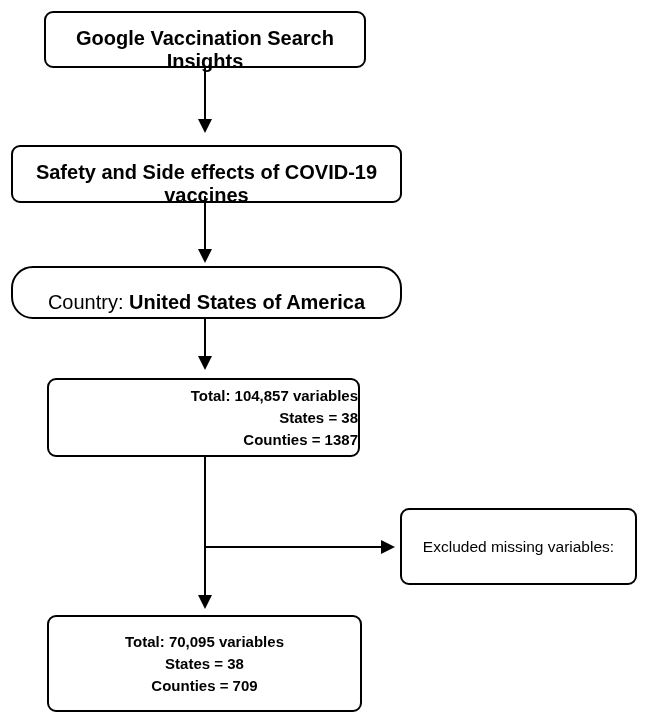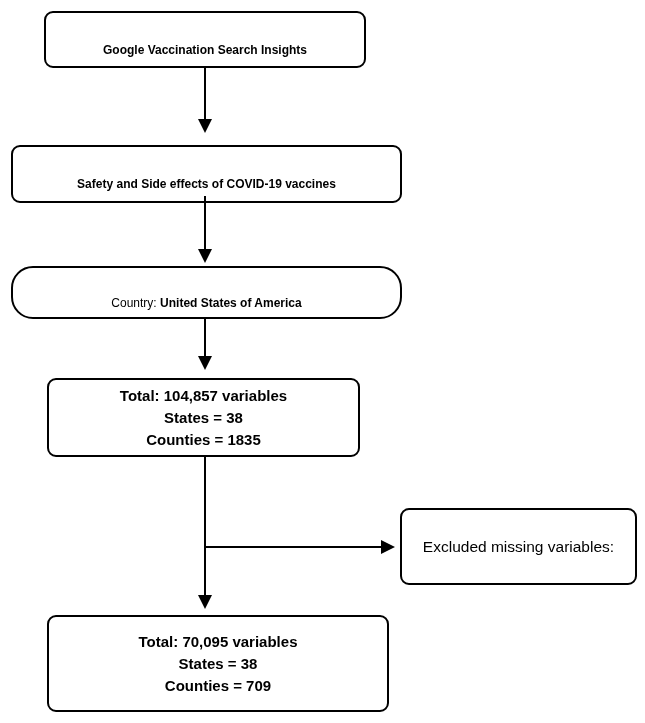--- a/index.html
+++ b/index.html
@@ -22,21 +22,21 @@
     border: 2px solid #000000;
     border-radius: 9px;
     background: #ffffff;
     display: flex;
     flex-direction: column;
     align-items: center;
     justify-content: center;
     text-align: center;
   }
   .bold { font-weight: bold; }
-  .fs16 { font-size: 12px; margin-top: 20px; }
+  .fs16 { font-size: 20px; margin-top: 20px; }
   .fs15 { font-size: 15px; line-height: 22px; }
   .excl-text { font-size: 15.5px; line-height: 23px; }
   .country-prefix { margin-right: 0.28em; }
   .vline {
     position: absolute;
     width: 2px;
     background: #000000;
   }
   .hline {
     position: absolute;
@@ -81,35 +81,35 @@
 
   <div class="box" style="left:11px; top:266px; width:391px; height:53px;border-radius:22px;">
     <div class="fs16">
       <span class="country-prefix">Country:</span><span class="bold">United States of America</span>
     </div>
   </div>
 
   <div class="vline" style="left:204px; top:319px; height:37px;"></div>
   <div class="arrowhead-down" style="left:198px; top:356px;"></div>
 
-  <div class="box" style="left:47px; top:378px; width:313px; height:79px;">
+  <div class="box" style="left:47px; top:378px; width:313px; height:79px;align-items:flex-end;">
     <div class="bold fs15">Total: 104,857 variables</div>
     <div class="bold fs15">States = 38</div>
-    <div class="bold fs15">Counties = 1835</div>
+    <div class="bold fs15">Counties = 1387</div>
   </div>
 
   <div class="vline" style="left:204px; top:457px; height:138px;"></div>
   <div class="arrowhead-down" style="left:198px; top:595px;"></div>
 
   <div class="hline" style="left:205px; top:546px; width:176px;"></div>
   <div class="arrowhead-right" style="left:381px; top:540px;"></div>
 
   <div class="box" style="left:400px; top:508px; width:237px; height:77px;">
     <div class="excl-text">Excluded missing variables:</div>
   </div>
 
-  <div class="box" style="left:47px; top:615px; width:342px; height:97px;">
+  <div class="box" style="left:47px; top:615px; width:315px; height:97px;">
     <div class="bold fs15">Total: 70,095 variables</div>
     <div class="bold fs15">States = 38</div>
     <div class="bold fs15">Counties = 709</div>
   </div>
 
 </div>
 
 </body></html>

